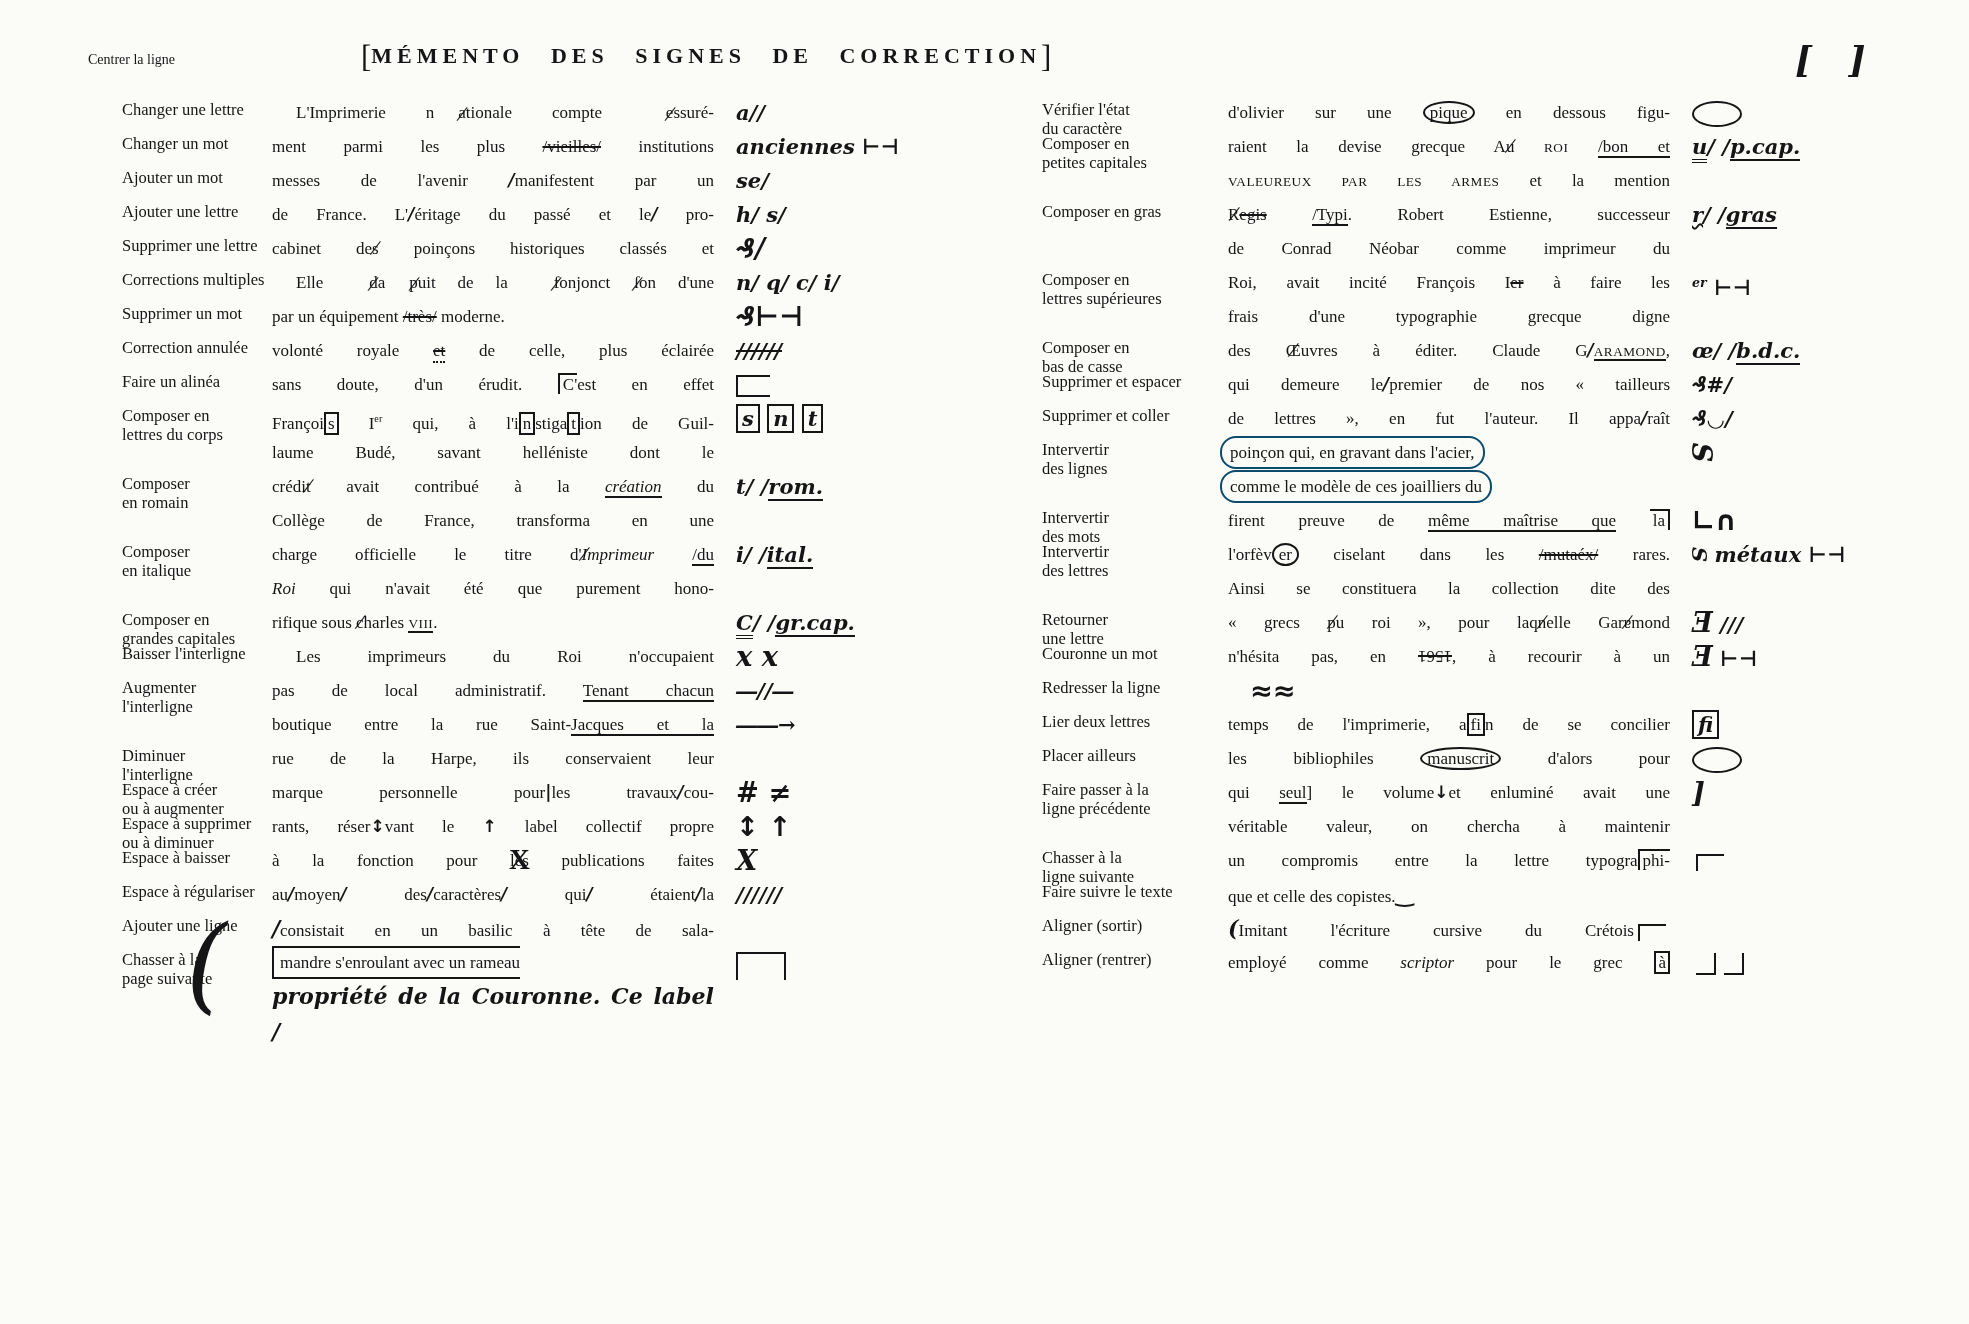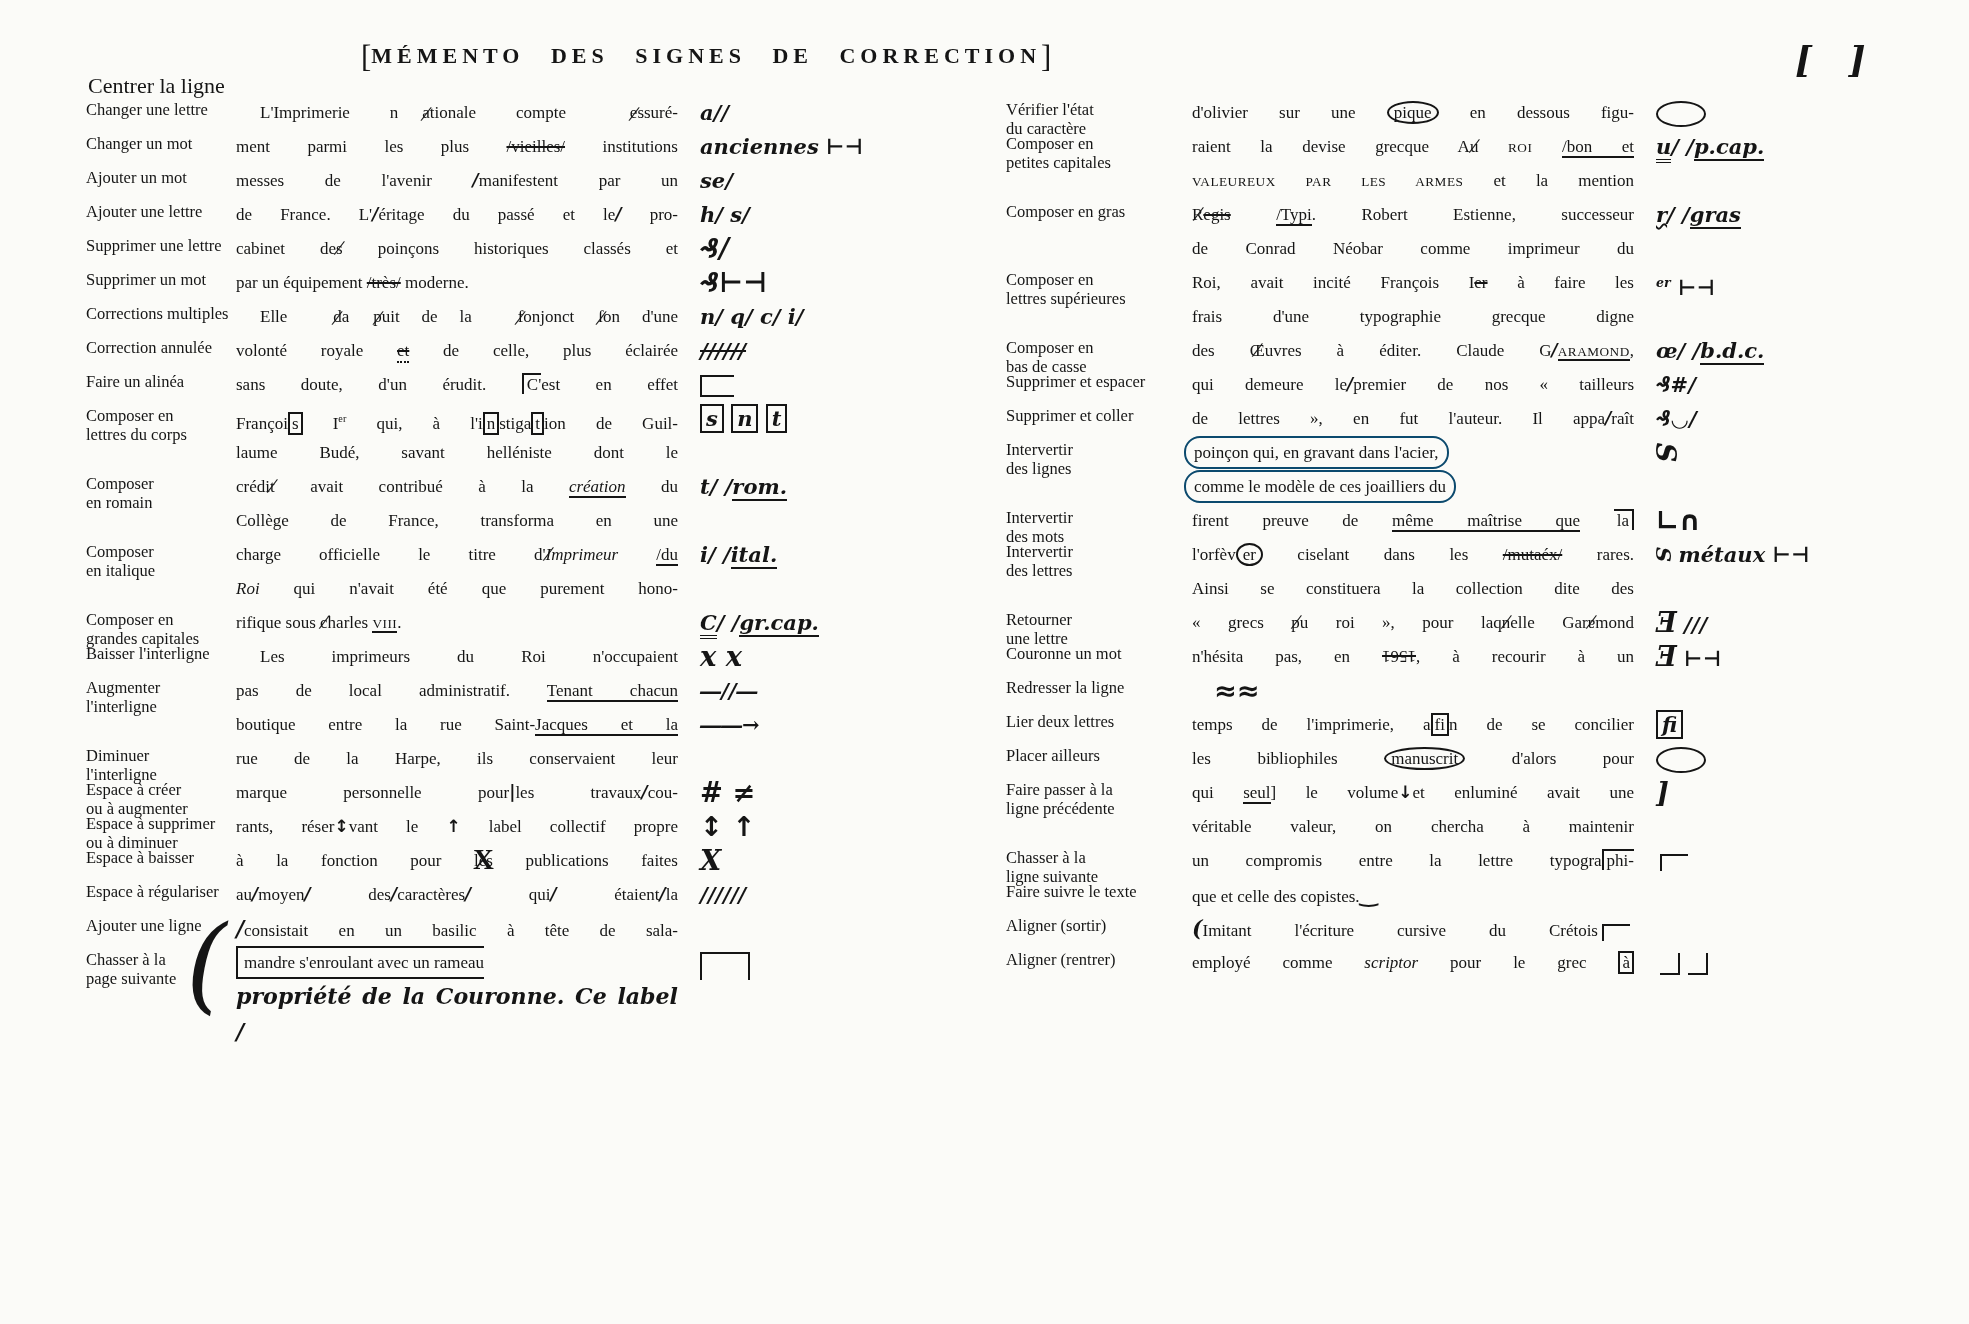--- a/index.html
+++ b/index.html
@@ -1,31 +1,31 @@
 <!DOCTYPE html>
 <html><head>
 <meta charset="utf-8">
 <style>
   html,body{margin:0;padding:0;}
   body{width:1969px;height:1324px;background:#fbfbf8;color:#151515;
        font-family:"Liberation Serif","DejaVu Serif",serif;position:relative;overflow:hidden;}
   .page{position:absolute;inset:0;}
 
   
-  .hdr-label{position:absolute;left:88px;top:73px;font-size:22px;}
+  .hdr-label{position:absolute;left:88px;top:52px;font-size:14px;}
   .title{position:absolute;left:361px;top:40px;margin:0;font-size:22px;font-weight:700;
          letter-spacing:5px;word-spacing:16px;white-space:nowrap;}
   .title .br{font-size:1.4em;font-weight:400;vertical-align:-4px;letter-spacing:0;}
   .hdr-mark{position:absolute;left:1795px;top:38px;font-size:36px;letter-spacing:12px;font-weight:600;}
 
   
   .panel{position:absolute;top:96px;}
   .panel.left{left:86px;width:918px;}
   .panel.right{left:1006px;width:960px;}
-  .row{display:flex;align-items:flex-start;height:34px;}
+  .row{display:flex;align-items:flex-start;height:34px;margin-left:36px;}
   .lab{flex:none;width:150px;font-size:16.5px;line-height:18.5px;padding-top:5px;overflow:visible;}
   .panel.right .lab{width:186px;}
   .txt{flex:none;width:442px;font-size:17px;line-height:33px;height:34px;
        text-align:justify;text-align-last:justify;}
   .txt.nj{text-align-last:left;}
   .txt.ind{text-indent:24px;}
   .mrk{flex:1;padding-left:22px;font-size:21px;line-height:33px;white-space:nowrap;}
 
   
   .hw{font-family:"DejaVu Serif","DejaVu Sans",serif;font-style:italic;font-weight:600;}
@@ -92,28 +92,28 @@
         <div class="lab">Ajouter une lettre</div>
         <div class="txt"><span>de France. L'</span><span class="mk hw">/</span><span>éritage du passé et le</span><span class="mk hw">/</span><span> pro-</span></div>
         <div class="mrk"><span class="hw">h/ s/</span></div>
       </div>
       <div class="row">
         <div class="lab">Supprimer une lettre</div>
         <div class="txt"><span>cabinet de</span><span class="sl">s</span><span> poinçons historiques classés et</span></div>
         <div class="mrk"><span class="hw mkbig">₰/</span></div>
       </div>
       <div class="row">
+        <div class="lab">Corrections multiples</div>
+        <div class="txt ind"><span>Elle </span><span class="sl">d</span><span>a</span><span class="sl">p</span><span>uit de la </span><span class="sl">f</span><span>onjonct</span><span class="sl">ſ</span><span>on d'une</span></div>
+        <div class="mrk"><span class="hw">n/ q/ c/ i/</span></div>
+      </div>
+      <div class="row">
         <div class="lab">Supprimer un mot</div>
         <div class="txt nj"><span>par un équipement </span><span class="st">/très/</span><span> moderne.</span></div>
         <div class="mrk"><span class="hw mkbig">₰⊢⊣</span></div>
-      </div>
-      <div class="row">
-        <div class="lab">Corrections multiples</div>
-        <div class="txt ind"><span>Elle </span><span class="sl">d</span><span>a</span><span class="sl">p</span><span>uit de la </span><span class="sl">f</span><span>onjonct</span><span class="sl">ſ</span><span>on d'une</span></div>
-        <div class="mrk"><span class="hw">n/ q/ c/ i/</span></div>
       </div>
       <div class="row">
         <div class="lab">Correction annulée</div>
         <div class="txt"><span>volonté royale </span><span class="stet">et</span><span> de celle, plus éclairée</span></div>
         <div class="mrk"><span class="hw st">//////</span></div>
       </div>
       <div class="row">
         <div class="lab">Faire un alinéa</div>
         <div class="txt"><span>sans doute, d'un érudit. </span><span class="tl">C'</span><span>est en effet</span></div>
         <div class="mrk"><span class="sym bracketL"></span></div>

